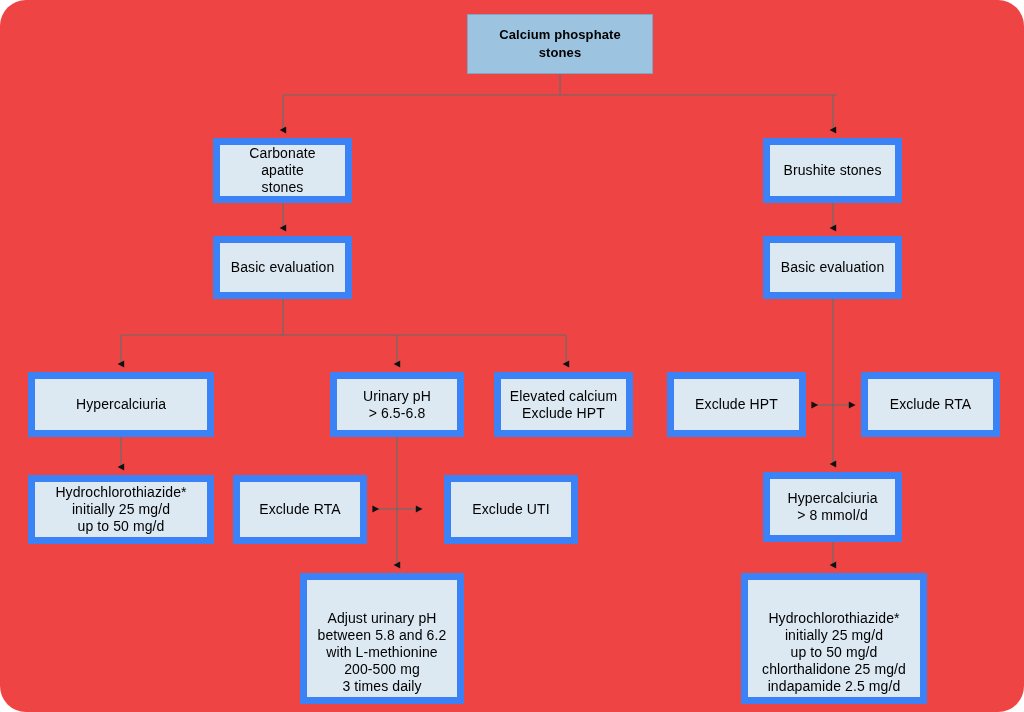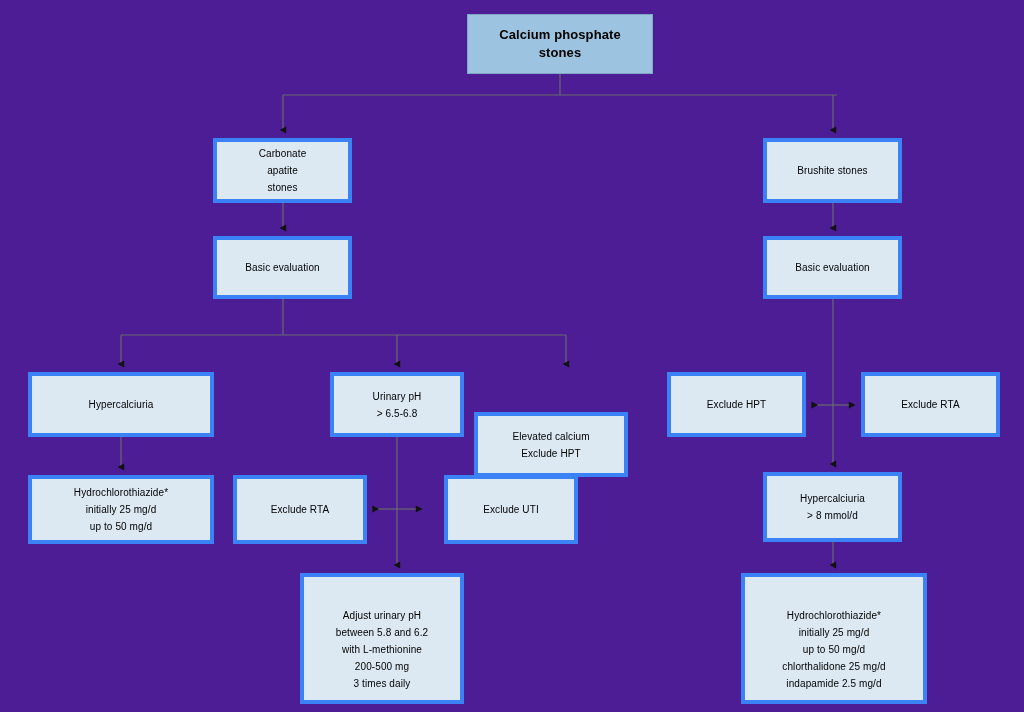--- a/index.html
+++ b/index.html
@@ -7,42 +7,43 @@
     padding: 0;
     background: #ffffff;
   }
   body {
     font-family: "Liberation Sans", sans-serif;
   }
   #canvas {
     position: relative;
     width: 1024px;
     height: 712px;
-    background: #4c1d95;
+    background: #ef4444;
     overflow: hidden;
+    border-radius: 26px;
   }
   #edges {
     position: absolute;
     left: 0;
     top: 0;
     width: 1024px;
     height: 712px;
     pointer-events: none;
   }
   .node {
     position: absolute;
     box-sizing: border-box;
     background: #dde9f2;
-    border: 4px solid #3b82f6;
+    border: 7px solid #3b82f6;
     display: flex;
     align-items: center;
     justify-content: center;
     text-align: center;
     color: #000000;
-    font-size: 10px;
+    font-size: 14px;
     line-height: 17px;
     white-space: pre-line;
     letter-spacing: 0.1px;
     z-index: 2;
   }
   .node.root {
     background: #9cc4e0;
     border: 1px solid #7fa7c4;
     font-weight: bold;
     font-size: 13px;
@@ -109,21 +110,21 @@
 apatite
 stones</div>
 
   <div class="node" style="left:213px;top:236px;width:139px;height:63px;">Basic evaluation</div>
 
   <div class="node" style="left:28px;top:372px;width:186px;height:65px;">Hypercalciuria</div>
 
   <div class="node" style="left:330px;top:372px;width:134px;height:65px;">Urinary pH
 &gt; 6.5-6.8</div>
 
-  <div class="node" style="left:474px;top:372px;width:154px;height:65px;margin-top:40px;">Elevated calcium
+  <div class="node" style="left:494px;top:372px;width:139px;height:65px;">Elevated calcium
 Exclude HPT</div>
 
   <div class="node" style="left:28px;top:475px;width:186px;height:69px;">Hydrochlorothiazide*
 initially 25 mg/d
 up to 50 mg/d</div>
 
   <div class="node" style="left:233px;top:475px;width:134px;height:69px;">Exclude RTA</div>
 
   <div class="node" style="left:444px;top:475px;width:134px;height:69px;">Exclude UTI</div>
 

